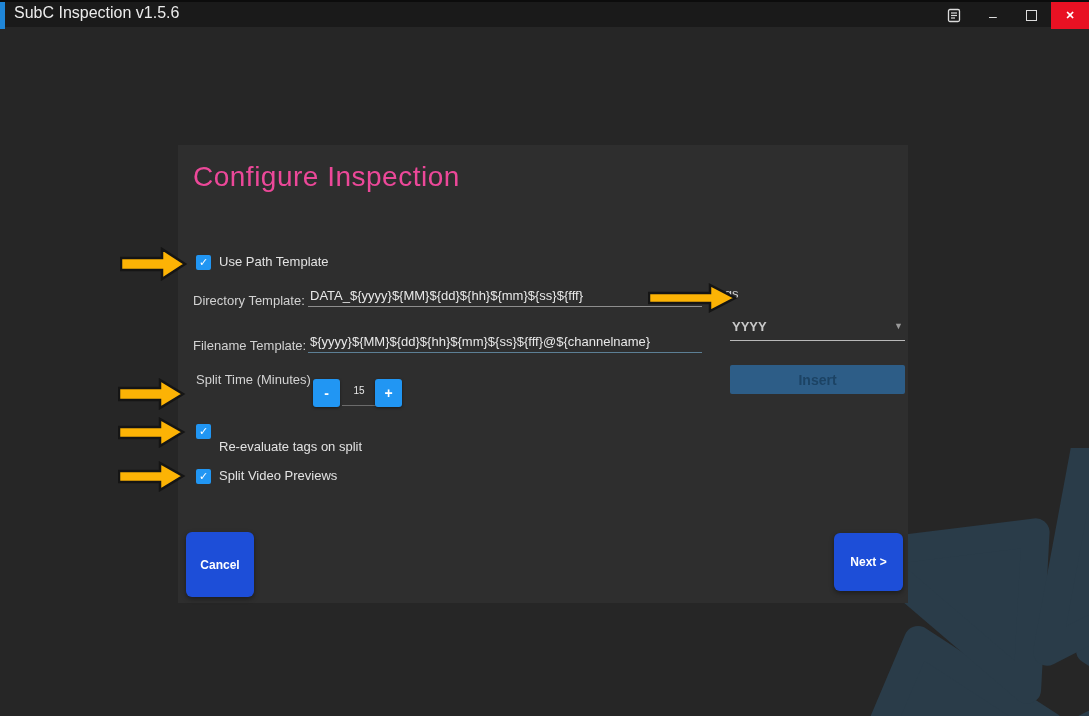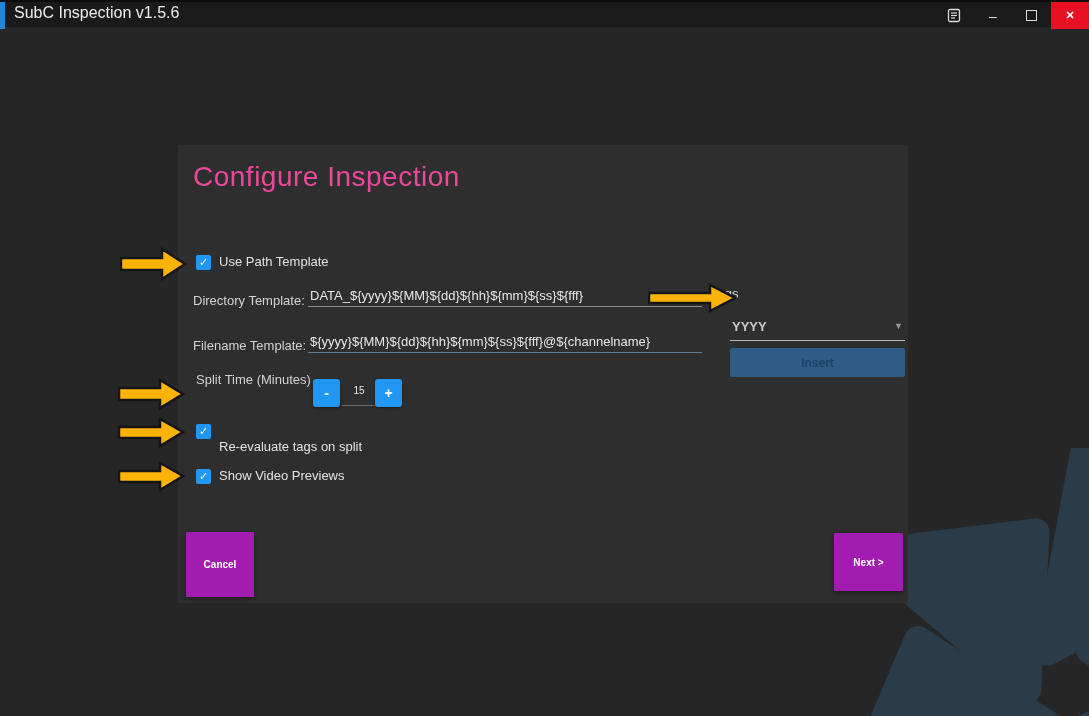--- a/index.html
+++ b/index.html
@@ -27,22 +27,22 @@
   .form-label{position:absolute;font-size:13px;color:#d2d2d2;white-space:nowrap;}
   .checkbox{position:absolute;width:15px;height:15px;background:#2196f3;border-radius:2px;color:#fff;font-size:11px;line-height:15px;text-align:center;cursor:pointer;}
   .cb-label{position:absolute;font-size:13px;color:#e2e2e2;white-space:nowrap;}
   .line-input{position:absolute;background:transparent;border:none;outline:none;border-bottom:1px solid #8e8e8e;color:#e8e8e8;font-size:13px;font-family:"Liberation Sans",sans-serif;padding:1px 2px 3px 2px;}
   .line-input.blue-underline{border-bottom-color:#5c7f95;}
   .mini-btn{position:absolute;width:27px;height:28px;background:#2196f3;border:none;border-radius:3px;color:#fff;font-size:14px;font-weight:bold;cursor:pointer;box-shadow:0 1px 3px rgba(0,0,0,.45);}
   .split-value{position:absolute;width:34px;text-align:center;font-size:10px;color:#e8e8e8;border-bottom:1px solid #6b6b6b;padding-bottom:9px;}
   
   .tags-select{position:absolute;width:175px;border-bottom:1px solid #b9b9b9;color:#c9c9c9;font-size:13px;font-weight:bold;padding:2px 2px 6px 2px;cursor:pointer;}
   .tags-chevron{position:absolute;right:2px;top:4px;font-size:9px;color:#9a9a9a;}
-  .insert-btn{position:absolute;width:175px;height:29px;background:#2d5d87;border:none;border-radius:2px;color:#1c4364;font-size:12px;font-weight:bold;cursor:default;}
-  .big-btn{position:absolute;background:#a21caf;border:none;border-radius:1px;color:#fff;font-size:10px;font-weight:bold;cursor:pointer;box-shadow:0 2px 5px rgba(0,0,0,.4);font-family:"Liberation Sans",sans-serif;}
+  .insert-btn{position:absolute;width:175px;height:29px;background:#2d5d87;border:none;border-radius:2px;color:#1c4364;font-size:14px;font-weight:bold;cursor:default;margin-top:17px;}
+  .big-btn{position:absolute;background:#1d4ed8;border:none;border-radius:6px;color:#fff;font-size:12px;font-weight:bold;cursor:pointer;box-shadow:0 2px 5px rgba(0,0,0,.4);font-family:"Liberation Sans",sans-serif;}
   
   .arrow{position:absolute;z-index:7;}
 </style>
 </head>
 <body>
 
 <svg class="logo-svg" width="480" height="480" viewBox="0 0 480 480">
   <g transform="translate(240,240)" fill="#2a3c49" stroke="#2a3c49" stroke-width="28" stroke-linejoin="round">
     <polygon points="20,-38 218,-108 152,48" transform="rotate(0)"></polygon>
     <polygon points="20,-38 218,-108 152,48" transform="rotate(60)"></polygon>
@@ -95,21 +95,21 @@
   <button class="mini-btn" style="left:197px;top:234px;">+</button>
 
   <span class="checkbox" style="left:18px;top:279px;">
     <span>✓</span>
   </span>
   <span class="cb-label" style="left:41px;top:278px;margin-top:16px;">Re-evaluate tags on split</span>
 
   <span class="checkbox" style="left:18px;top:324px;">
     <span>✓</span>
   </span>
-  <span class="cb-label" style="left:41px;top:323px;">Show Video Previews</span>
+  <span class="cb-label" style="left:41px;top:323px;">Split Video Previews</span>
 
   <span class="form-label" style="left:533px;top:141px;font-weight:normal;color:#cfcfcf;">Tags</span>
   <div class="tags-select" style="left:552px;top:172px;">
     <span>YYYY</span>
     <span class="tags-chevron">▼</span>
   </div>
   <button class="insert-btn" style="left:552px;top:203px;">Insert</button>
 
   <button class="big-btn" style="left:8px;top:387px;width:68px;height:65px;">Cancel</button>
   <button class="big-btn" style="left:656px;top:388px;width:69px;height:58px;">Next &gt;</button>

